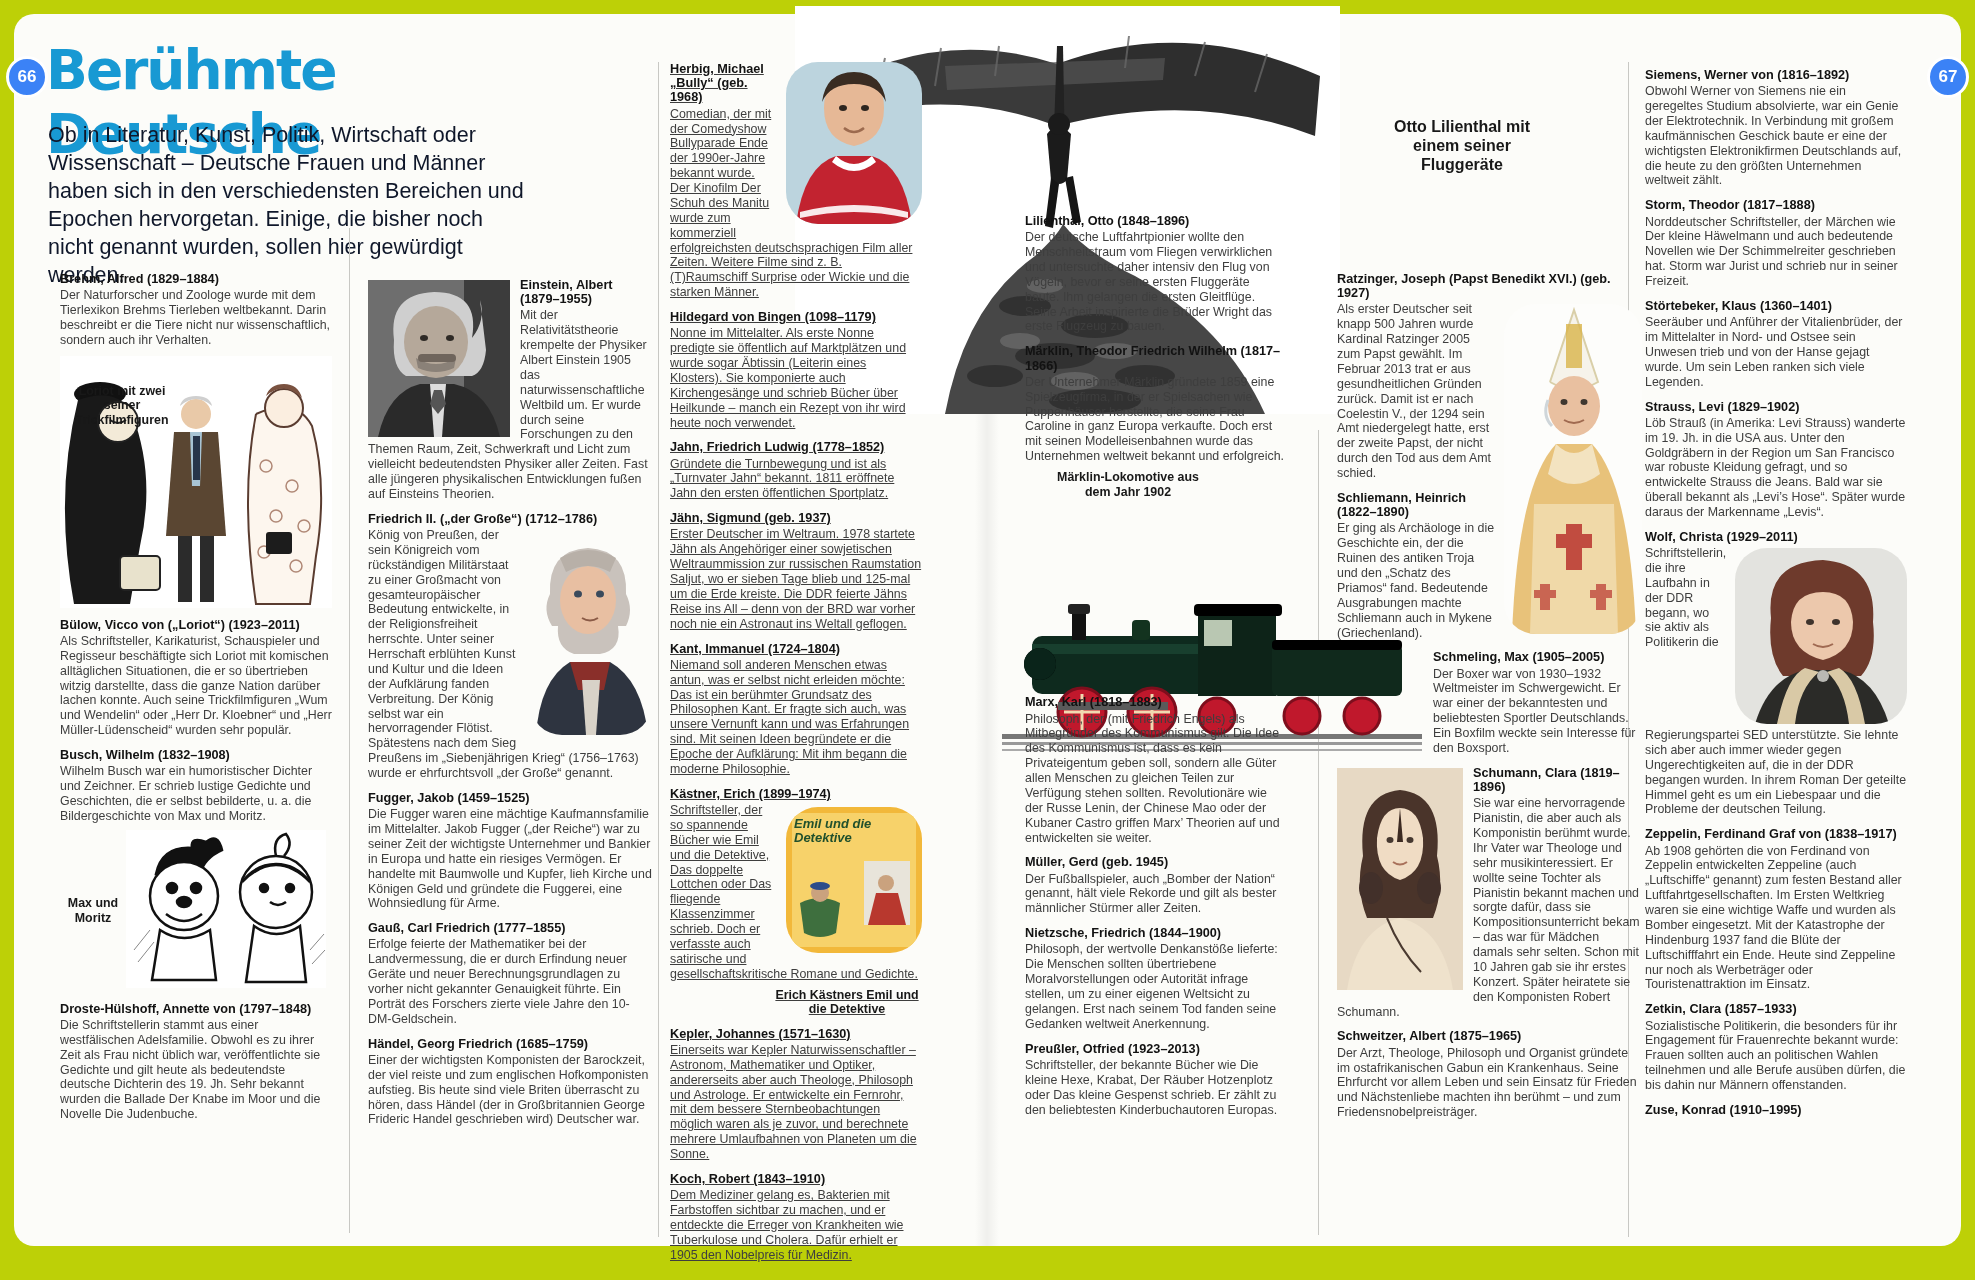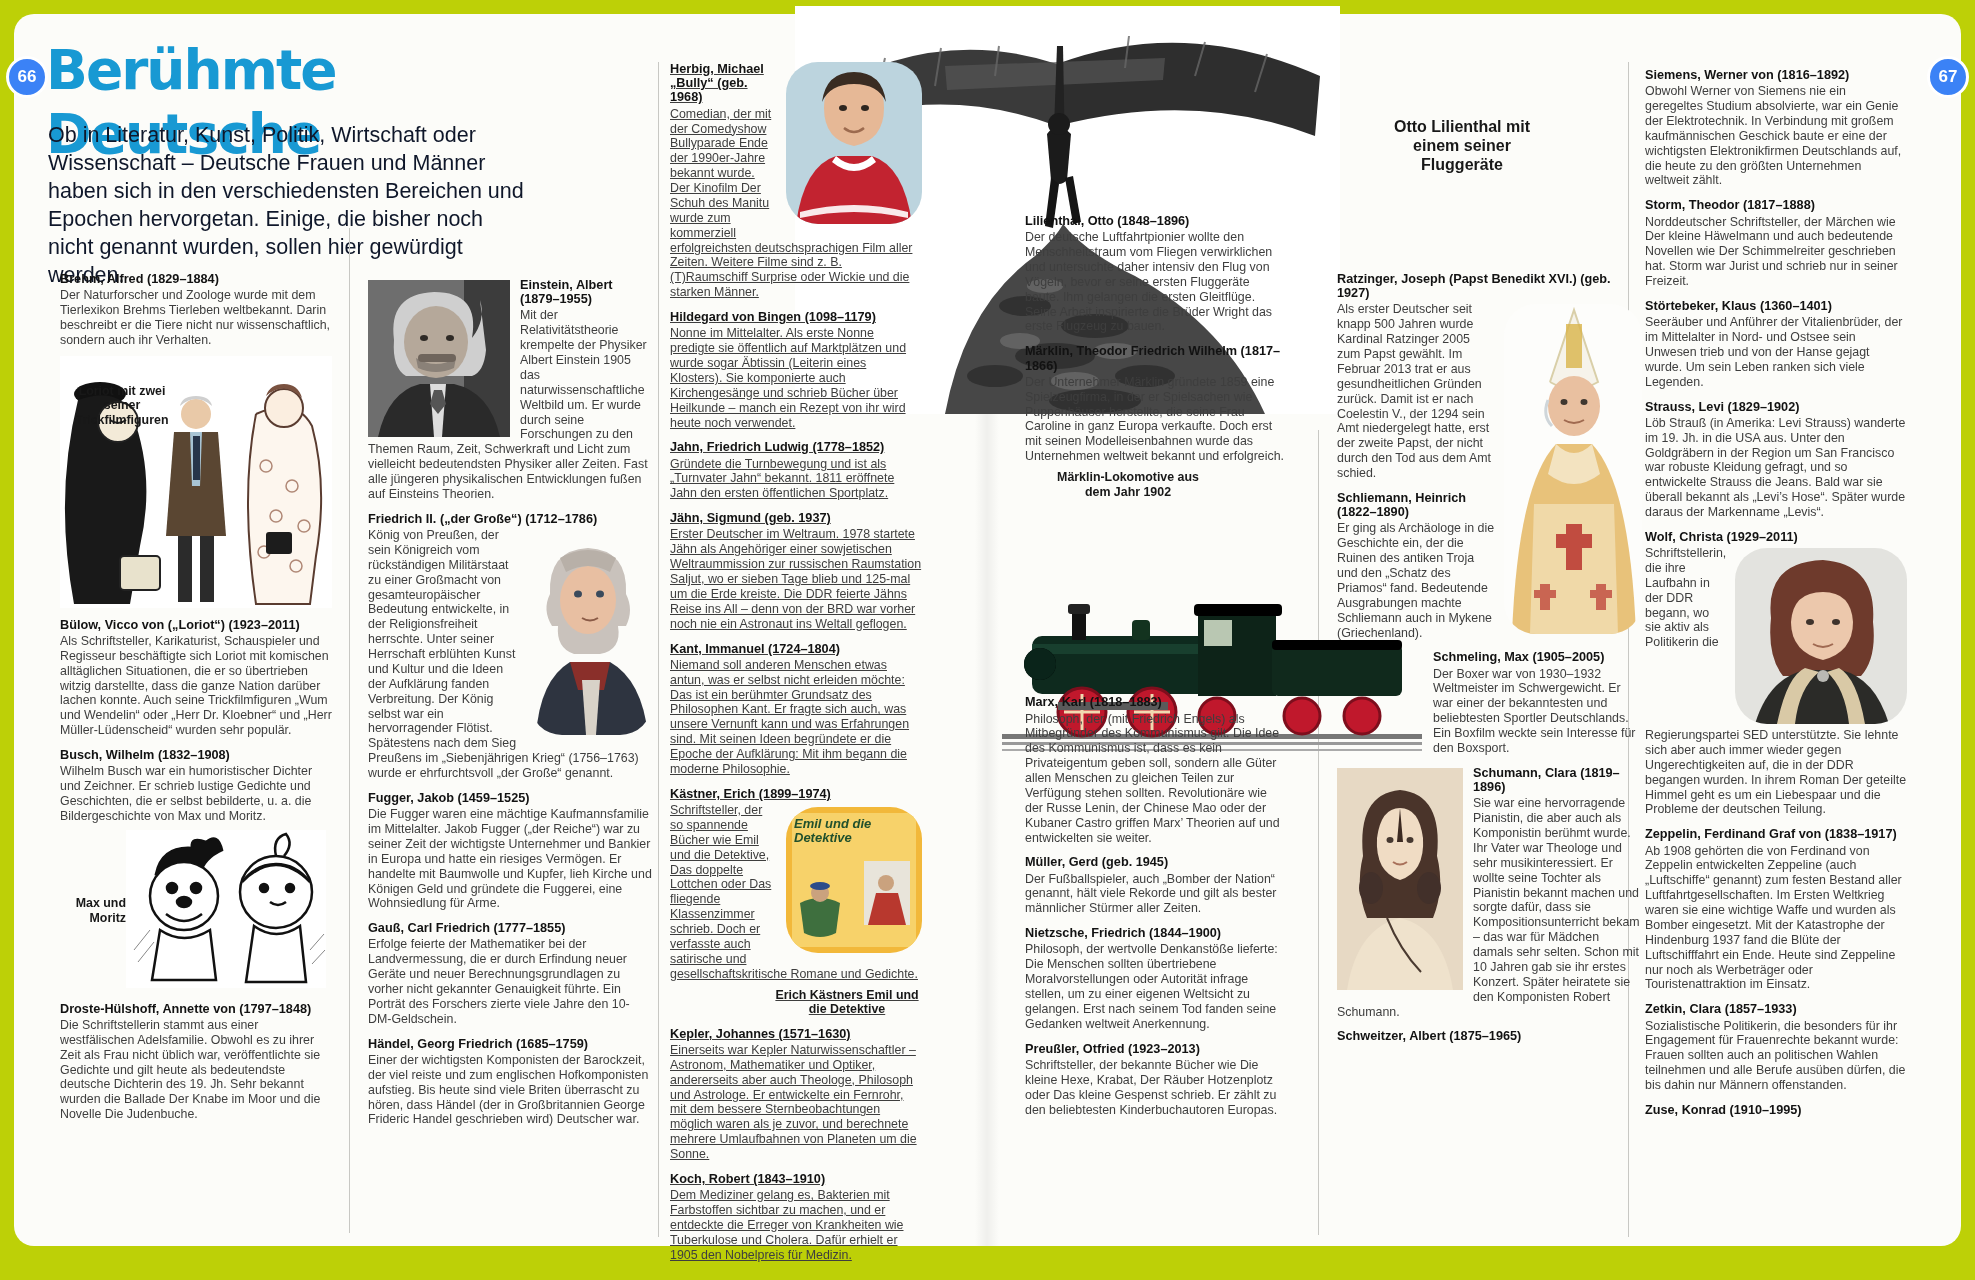--- a/index.html
+++ b/index.html
@@ -37,21 +37,21 @@
   .figcap{font-weight:bold;color:#181818;line-height:1.18;}
   
   .ph{position:relative;overflow:hidden;}
   .float-r{float:right;border-radius:32px;}
   .float-l{float:left;}
   
   .loriot-wrap{position:relative;height:252px;margin-top:8px;}
   .loriot-cap{position:absolute;left:8px;top:28px;width:108px;text-align:center;}
   
   .mm-wrap{display:flex;margin-top:6px;align-items:center;}
-  .mm-cap{width:66px;text-align:right;flex:0 0 66px;}
+  .mm-cap{width:66px;text-align:center;flex:0 0 66px;}
   
   .einstein{width:142px;height:157px;margin:2px 10px 4px 0;}
   
   .friedrich{width:122px;height:205px;margin:2px 0 4px 8px;}
   
   .herbig{width:136px;height:162px;margin:0 0 4px 8px;}
   
   .emil{width:136px;height:146px;margin:4px 0 4px 8px;}
   .emil-cap{width:150px;margin-left:auto;text-align:center;margin-top:6px;}
   
@@ -455,20 +455,21 @@
         <path d="M10 222 Q20 160 63 150 Q106 160 116 222 Z" fill="#efe2cc"></path>
         <path d="M50 150 Q63 182 84 204" stroke="#4a3a30" stroke-width="2" fill="none"></path>
       </svg>
     </div>
     <h3>Schumann, Clara (1819–1896)</h3>
     <p>Sie war eine hervorragende Pianistin, die aber auch als Komponistin berühmt wurde. Ihr Vater war Theologe und sehr musikinteressiert. Er wollte seine Tochter als Pianistin bekannt machen und sorgte dafür, dass sie Kompositionsunterricht bekam – das war für Mädchen damals sehr selten. Schon mit 10 Jahren gab sie ihr erstes Konzert. Später heiratete sie den Komponisten Robert Schumann.</p>
   </div>
 
   <div class="entry">
     <h3>Schweitzer, Albert (1875–1965)</h3>
+    <p>Der Arzt, Theologe, Philosoph und Organist gründete im ostafrikanischen Gabun ein Krankenhaus. Seine Ehrfurcht vor allem Leben und sein Einsatz für Frieden und Nächstenliebe machten ihn berühmt – und zum Friedensnobelpreisträger.</p>
   </div>
 </div>
 
 <div class="col" id="col6" style="left:1645px;top:68px;width:262px;">
   <div class="entry">
     <h3>Siemens, Werner von (1816–1892)</h3>
     <p>Obwohl Werner von Siemens nie ein geregeltes Studium absolvierte, war ein Genie der Elektrotechnik. In Verbindung mit großem kaufmännischen Geschick baute er eine der wichtigsten Elektronikfirmen Deutschlands auf, die heute zu den größten Unternehmen weltweit zählt.</p>
   </div>
 
   <div class="entry">

